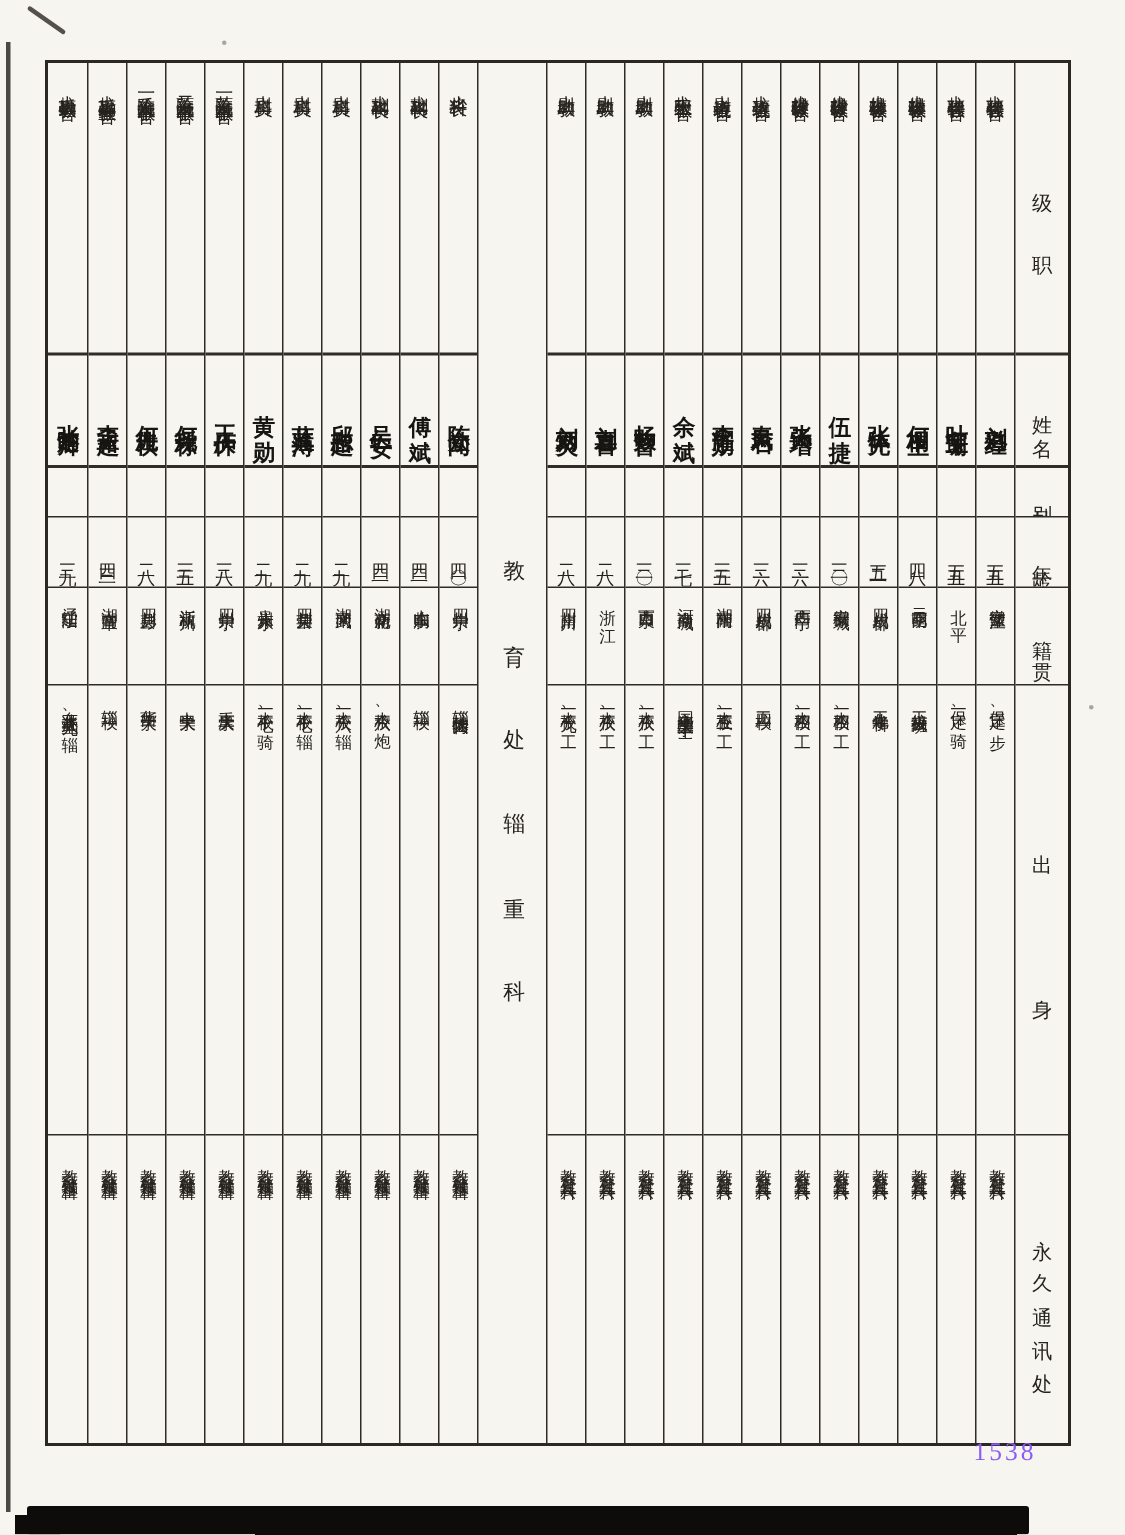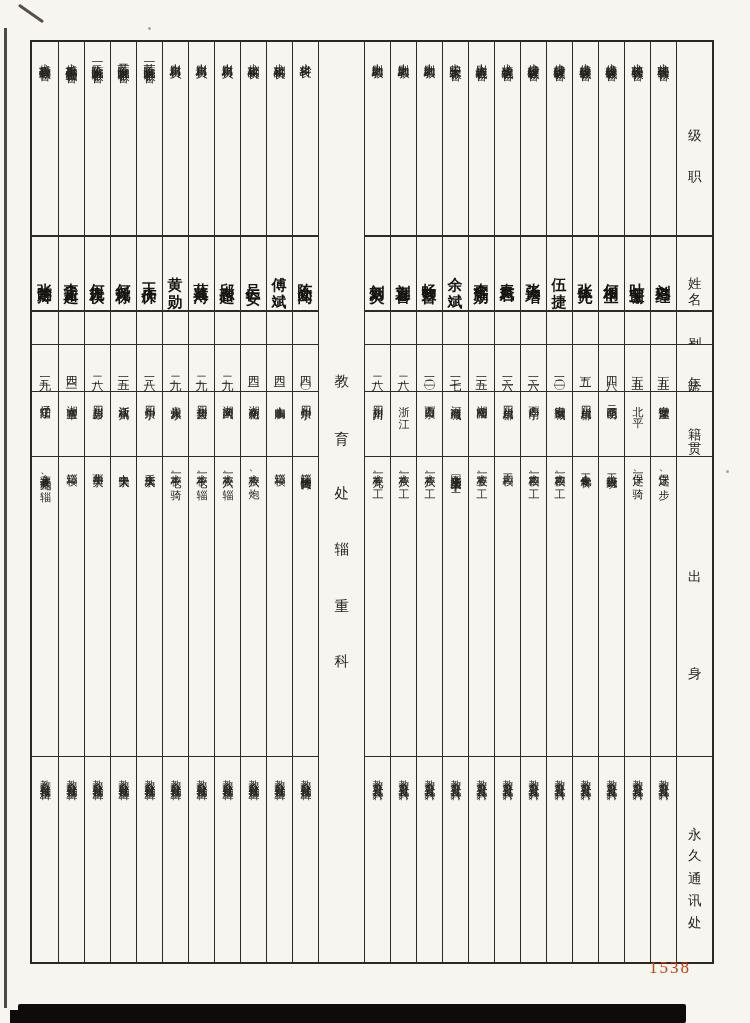--- a/index.html
+++ b/index.html
@@ -50,21 +50,21 @@
   .ls-rank    { letter-spacing:42px; margin-bottom:-42px; }
   .ls-name    { letter-spacing:16px; margin-bottom:-16px; }
   .ls-alias   { letter-spacing:4px;  margin-bottom:-4px; }
   .ls-age     { letter-spacing:4px;  margin-bottom:-4px; }
   .ls-native  { letter-spacing:14px; margin-bottom:-14px; }
   .ls-origin  { letter-spacing:98px; margin-bottom:-98px; }
   .ls-address { letter-spacing:22px; margin-bottom:-22px; }
 
   .section-title { font-size:14.5px; letter-spacing:56px; margin-bottom:-56px; color:#26231f; }
 
-  .page-num { position:absolute; left:649px; top:958px; font-family:"Liberation Serif",serif; font-size:17px; letter-spacing:2px; color:#c2410c; }
+  .page-num { position:absolute; left:649px; top:958px; font-family:"Liberation Serif",serif; font-size:17px; letter-spacing:2px; color:#8b5cf6; }
 </style>
 </head>
 <body>
 
 <div class="page">
   <div class="gutter-line"></div>
   <div class="corner-mark"></div>
   <div class="speck" style="left:148px;top:27px;width:3px;height:3px;"></div>
   <div class="speck" style="left:553px;top:303px;width:3px;height:3px;"></div>
   <div class="speck" style="left:92px;top:480px;width:3px;height:3px;"></div>

